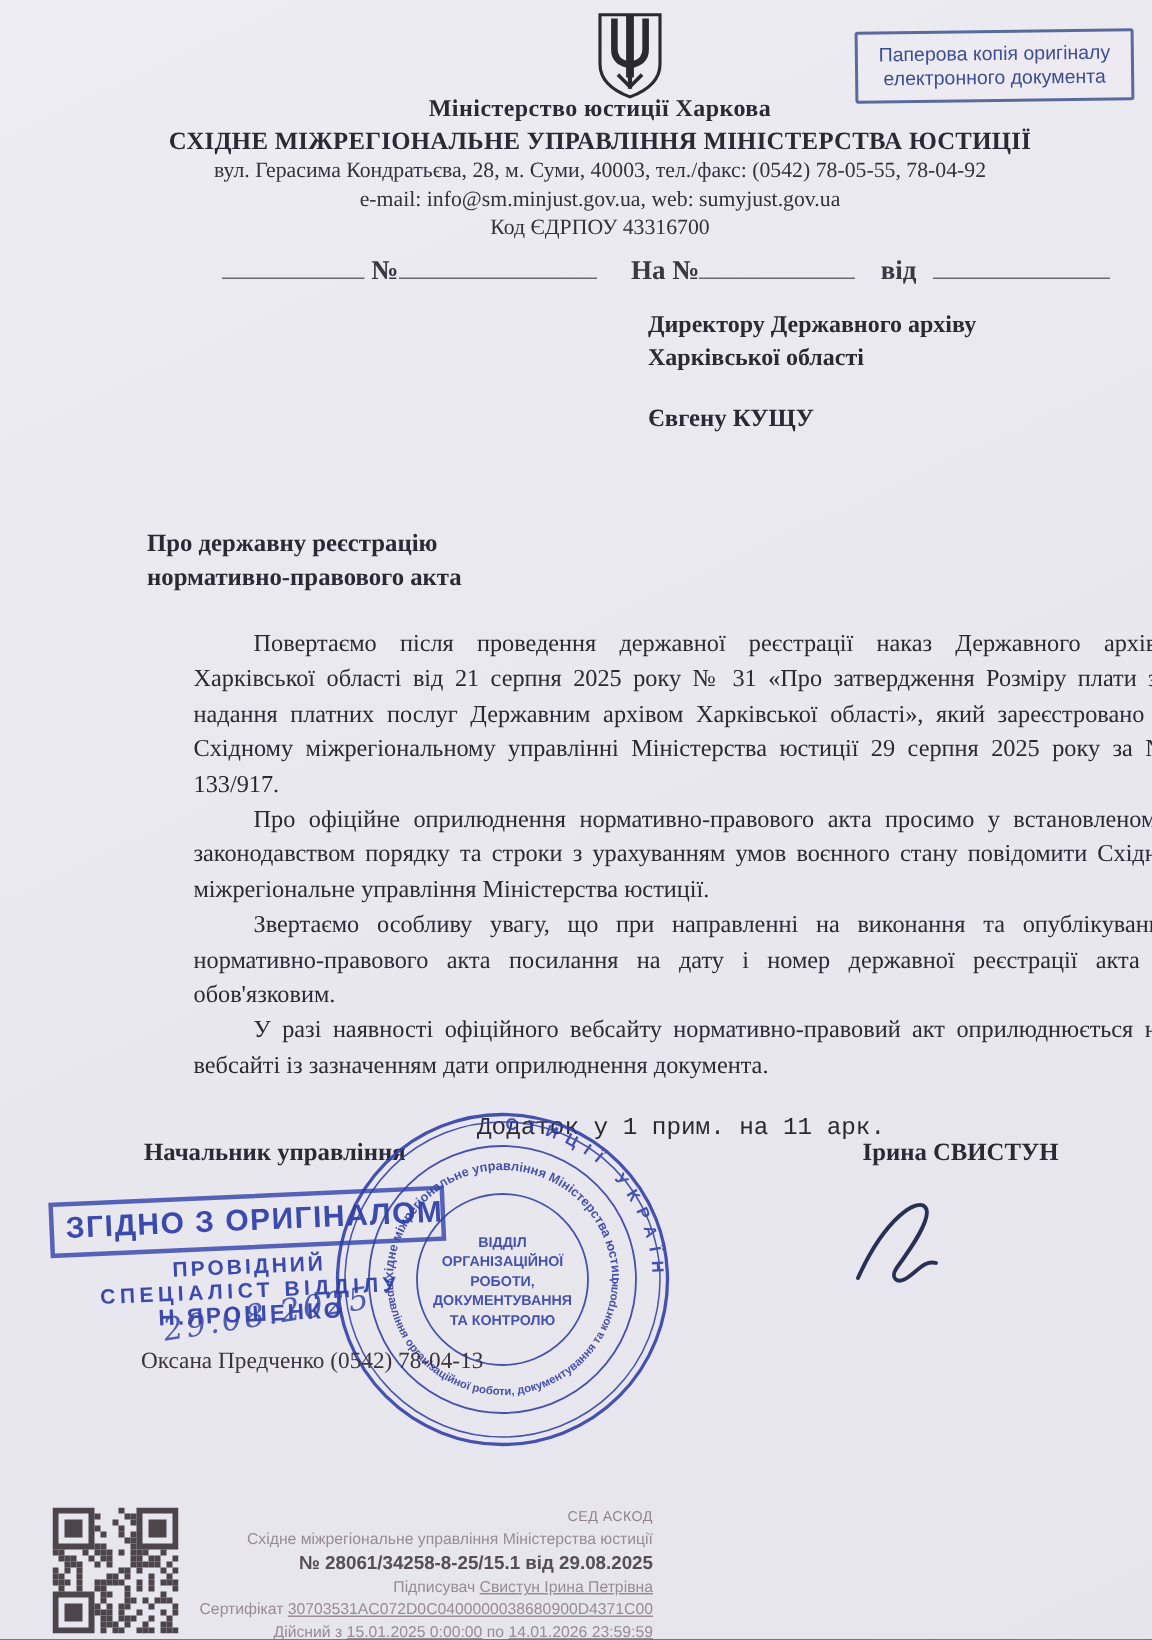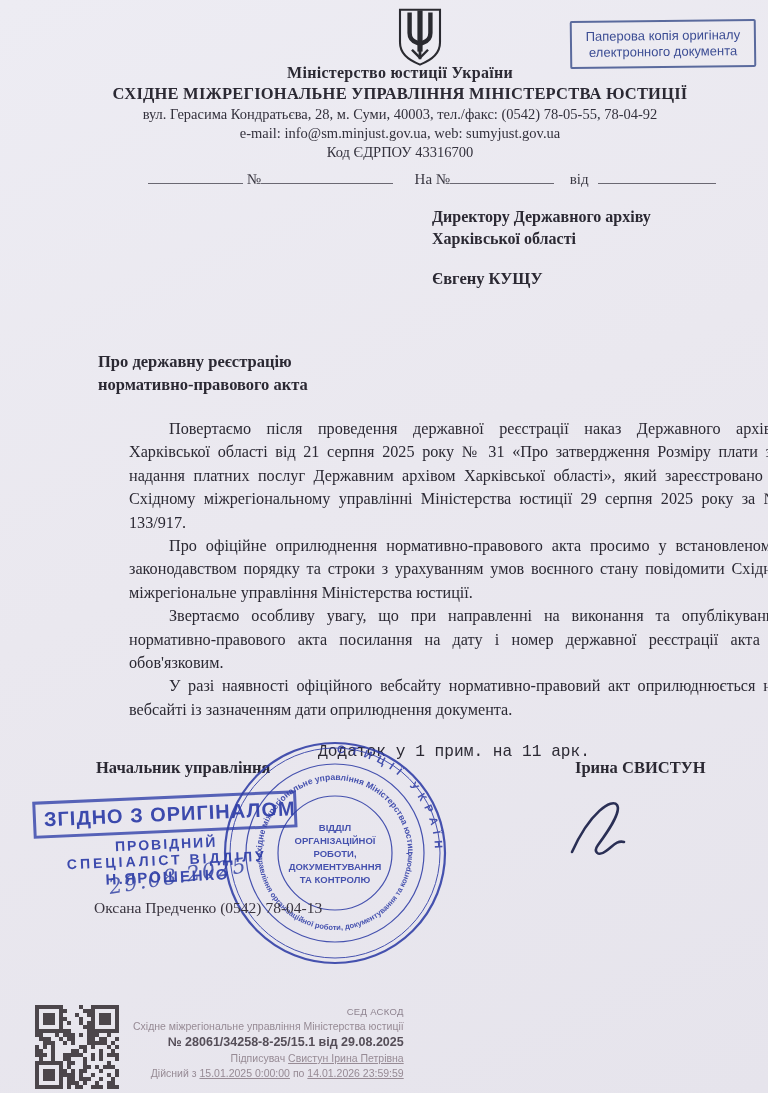--- a/index.html
+++ b/index.html
@@ -17,21 +17,21 @@
     border:2px solid #5a6a9d; border-radius:2px; padding:6px 4px;
     color:#3c4d94; font-family:"Liberation Sans", sans-serif;
     font-size:13px; line-height:16px; text-align:center;
     transform:rotate(-0.7deg); background:rgba(255,255,255,0.06);
   }
   .header-block { position:absolute; left:32px; top:64px; width:736px; text-align:center; }
   .h-ministry { font-size:16px; font-weight:bold; letter-spacing:.3px; }
   .h-org { font-size:16.5px; font-weight:bold; margin-top:2px; letter-spacing:.2px; }
   .h-addr, .h-mail, .h-code { font-size:14.5px; margin-top:2px; color:#33313c; }
   
-  .ref-line { position:absolute; left:148px; top:170px; font-size:15px; color:#3a3842; white-space:nowrap; }
+  .ref-line { position:absolute; left:148px; top:170px; font-size:18px; color:#3a3842; white-space:nowrap;font-weight:bold; }
   .blank { display:inline-block; border-bottom:1px solid #6a6872; height:14px; vertical-align:baseline; }
   
   .addressee { position:absolute; left:432px; top:206px; font-size:16px; line-height:22px; font-weight:bold; }
   .addr-name { margin-top:18px; font-size:16.5px; }
   .addr-street { margin-top:22px; font-weight:normal; font-size:15.5px; }
   
   .subject { position:absolute; left:98px; top:350px; font-size:16.5px; font-weight:bold; line-height:23px; }
   .body-text { position:absolute; left:94px; top:418px; width:650px; font-size:16.2px; line-height:23.4px; text-align:justify;margin-left:35px; }
   .body-text p { text-indent:40px; }
   .attachment { margin-top:19px; text-indent:0 !important; text-align:center;font-family:Liberation Mono, monospace; }
@@ -94,21 +94,21 @@
       </g>
     </svg>
   </div>
 
   <div class="copy-stamp">
     <div>Паперова копія оригіналу</div>
     <div>електронного документа</div>
   </div>
 
   <div class="header-block">
-    <div class="h-ministry">Міністерство юстиції України</div>
+    <div class="h-ministry">Міністерство юстиції Харкова</div>
     <div class="h-org">СХІДНЕ МІЖРЕГІОНАЛЬНЕ УПРАВЛІННЯ МІНІСТЕРСТВА ЮСТИЦІЇ</div>
     <div class="h-addr">вул. Герасима Кондратьєва, 28, м. Суми, 40003, тел./факс: (0542) 78-05-55, 78-04-92</div>
     <div class="h-mail">e-mail: info@sm.minjust.gov.ua,  web: sumyjust.gov.ua</div>
     <div class="h-code">Код ЄДРПОУ 43316700</div>
   </div>
 
   <div class="ref-line">
     <span class="blank" style="width:95px"></span>
     <span>№</span><span class="blank" style="width:132px"></span>
     <span style="display:inline-block;width:14px"></span>
@@ -333,17 +333,18 @@
             <rect x="76" y="80" width="4" height="4"></rect>
             <rect x="80" y="80" width="4" height="4"></rect>
           </g>
       </svg>
     </div>
     <div class="f-lines">
       <div class="f-sys">СЕД АСКОД</div>
       <div class="f-org">Східне міжрегіональне управління Міністерства юстиції</div>
       <div class="f-no">№ 28061/34258-8-25/15.1 від 29.08.2025</div>
       <div class="f-row"><span>Підписувач </span><span class="u">Свистун Ірина Петрівна</span></div>
+      <div class="f-row"><span>Сертифікат </span><span class="u">30703531AC072D0C0400000038680900D4371C00</span></div>
       <div class="f-row"><span>Дійсний з </span><span class="u">15.01.2025 0:00:00</span><span> по </span><span class="u">14.01.2026 23:59:59</span></div>
     </div>
   </div>
 
 </div>
 
 </body></html>

